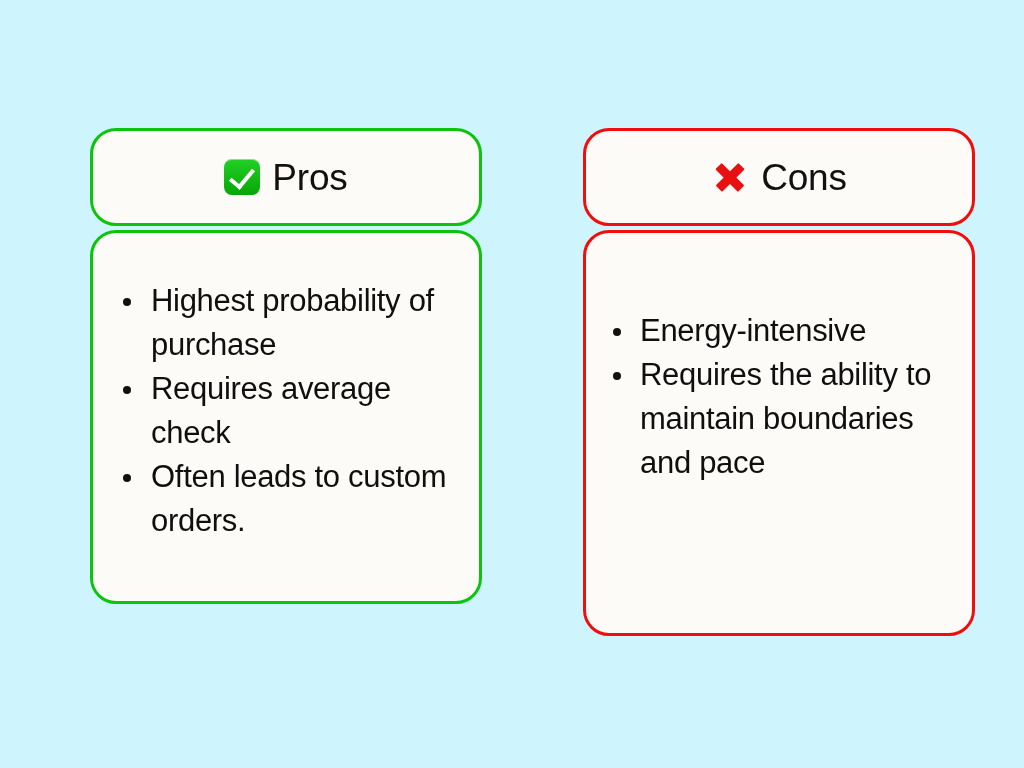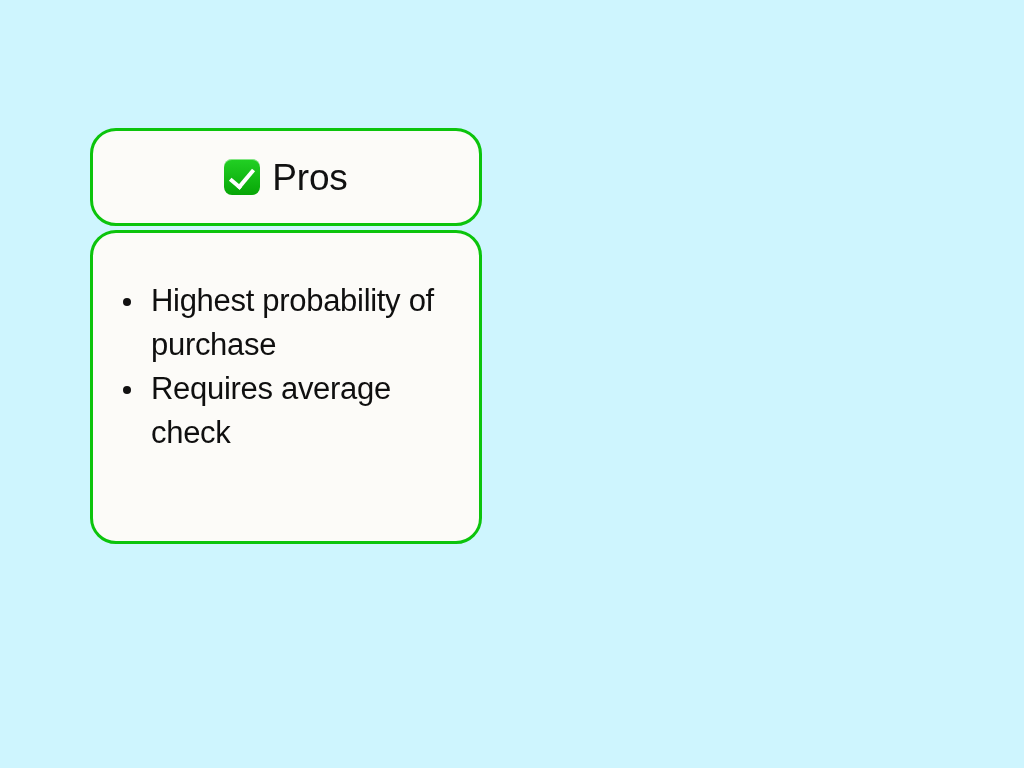--- a/index.html
+++ b/index.html
@@ -64,21 +64,21 @@
   .pros-border {
     border-color: #0cc40c;
   }
 
   .cons .card,
   .cons-border {
     border-color: #f20d0d;
   }
 
   .card-pros-body {
-    height: 314px;
+    height: 374px;
     padding: 46px 22px 0 22px;
   }
 
   .card-cons-body {
     height: 406px;
     padding: 76px 22px 0 22px;
   }
 
   .title-text {
     font-size: 37px;
@@ -175,19 +175,35 @@
 
     <div class="card card-header">
       <span class="icon-badge icon-check-box"></span>
       <span class="title-text">Pros</span>
     </div>
 
     <div class="card card-body card-pros-body">
       <ul class="bullet-list">
         <li class="bullet-item">Highest probability of purchase</li>
         <li class="bullet-item">Requires average check</li>
+        <li class="bullet-item">Often leads to custom orders.</li>
       </ul>
     </div>
 
   </div>
 
+  <div class="column column-cons cons">
+
+    <div class="card card-header">
+      <span class="icon-badge icon-cross"></span>
+      <span class="title-text">Cons</span>
+    </div>
+
+    <div class="card card-body card-cons-body">
+      <ul class="bullet-list">
+        <li class="bullet-item">Energy-intensive</li>
+        <li class="bullet-item">Requires the ability to maintain boundaries and pace</li>
+      </ul>
+    </div>
+
+  </div>
 
 </div>
 
 </body></html>

